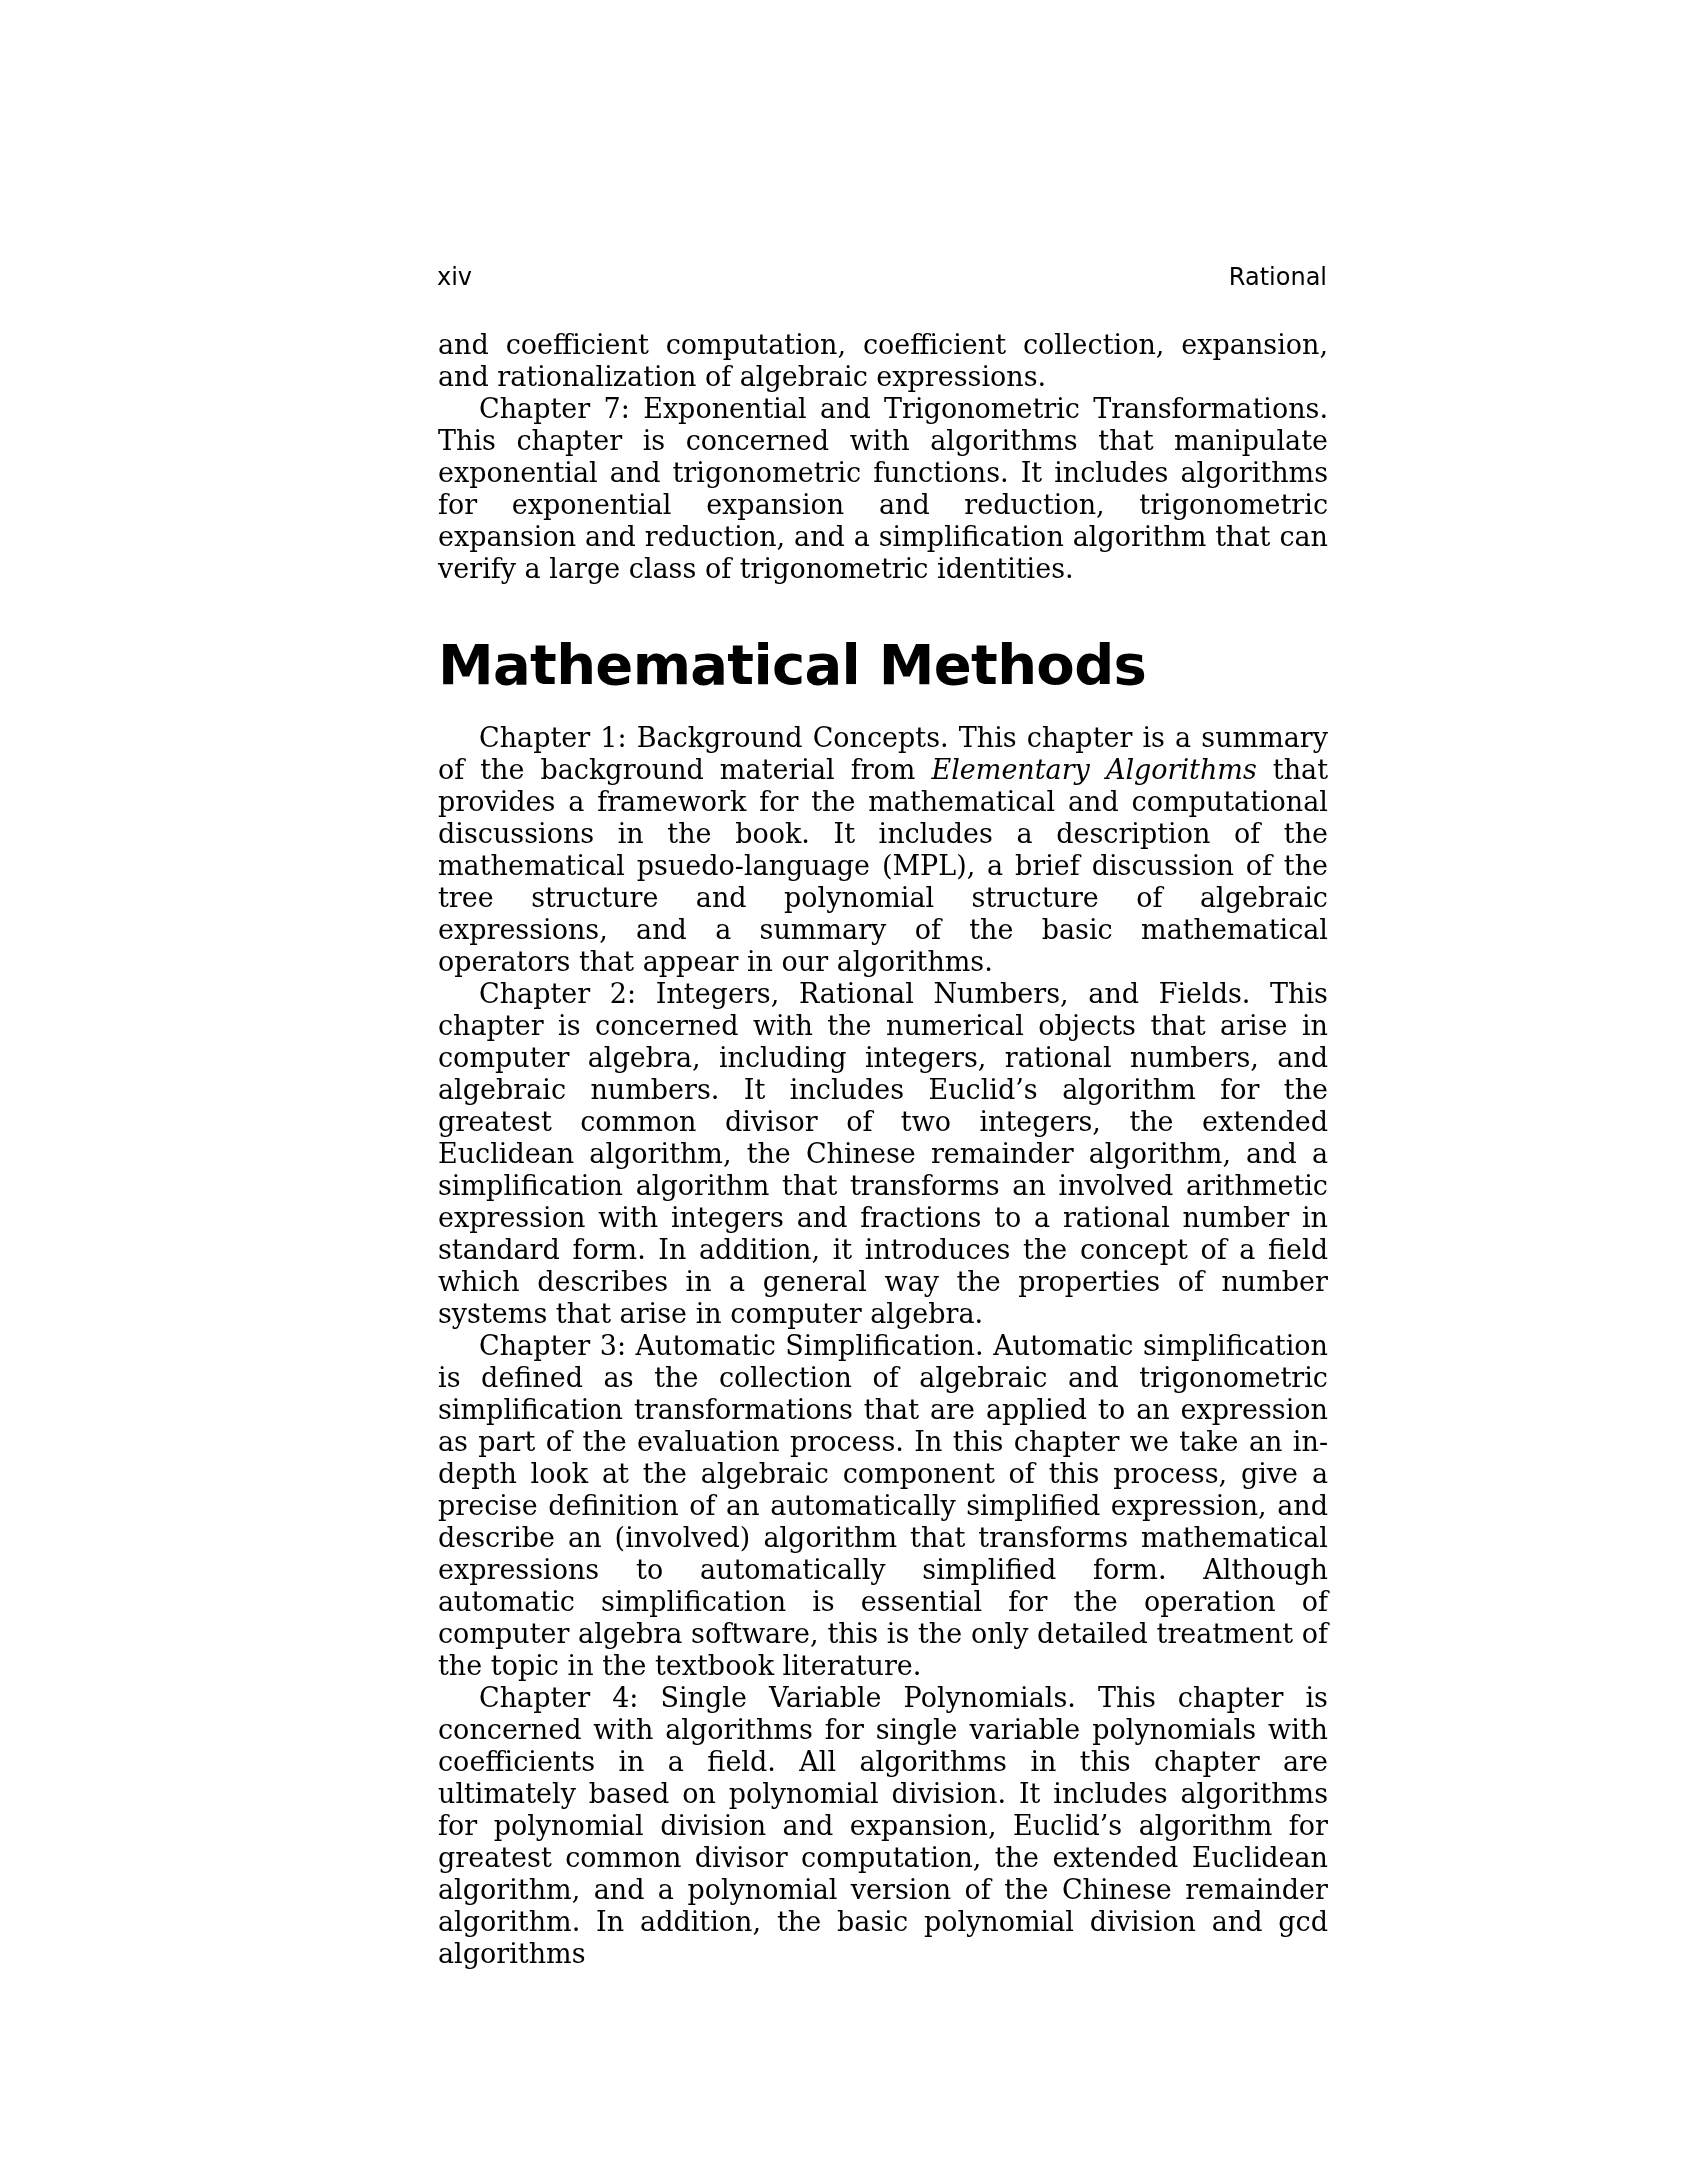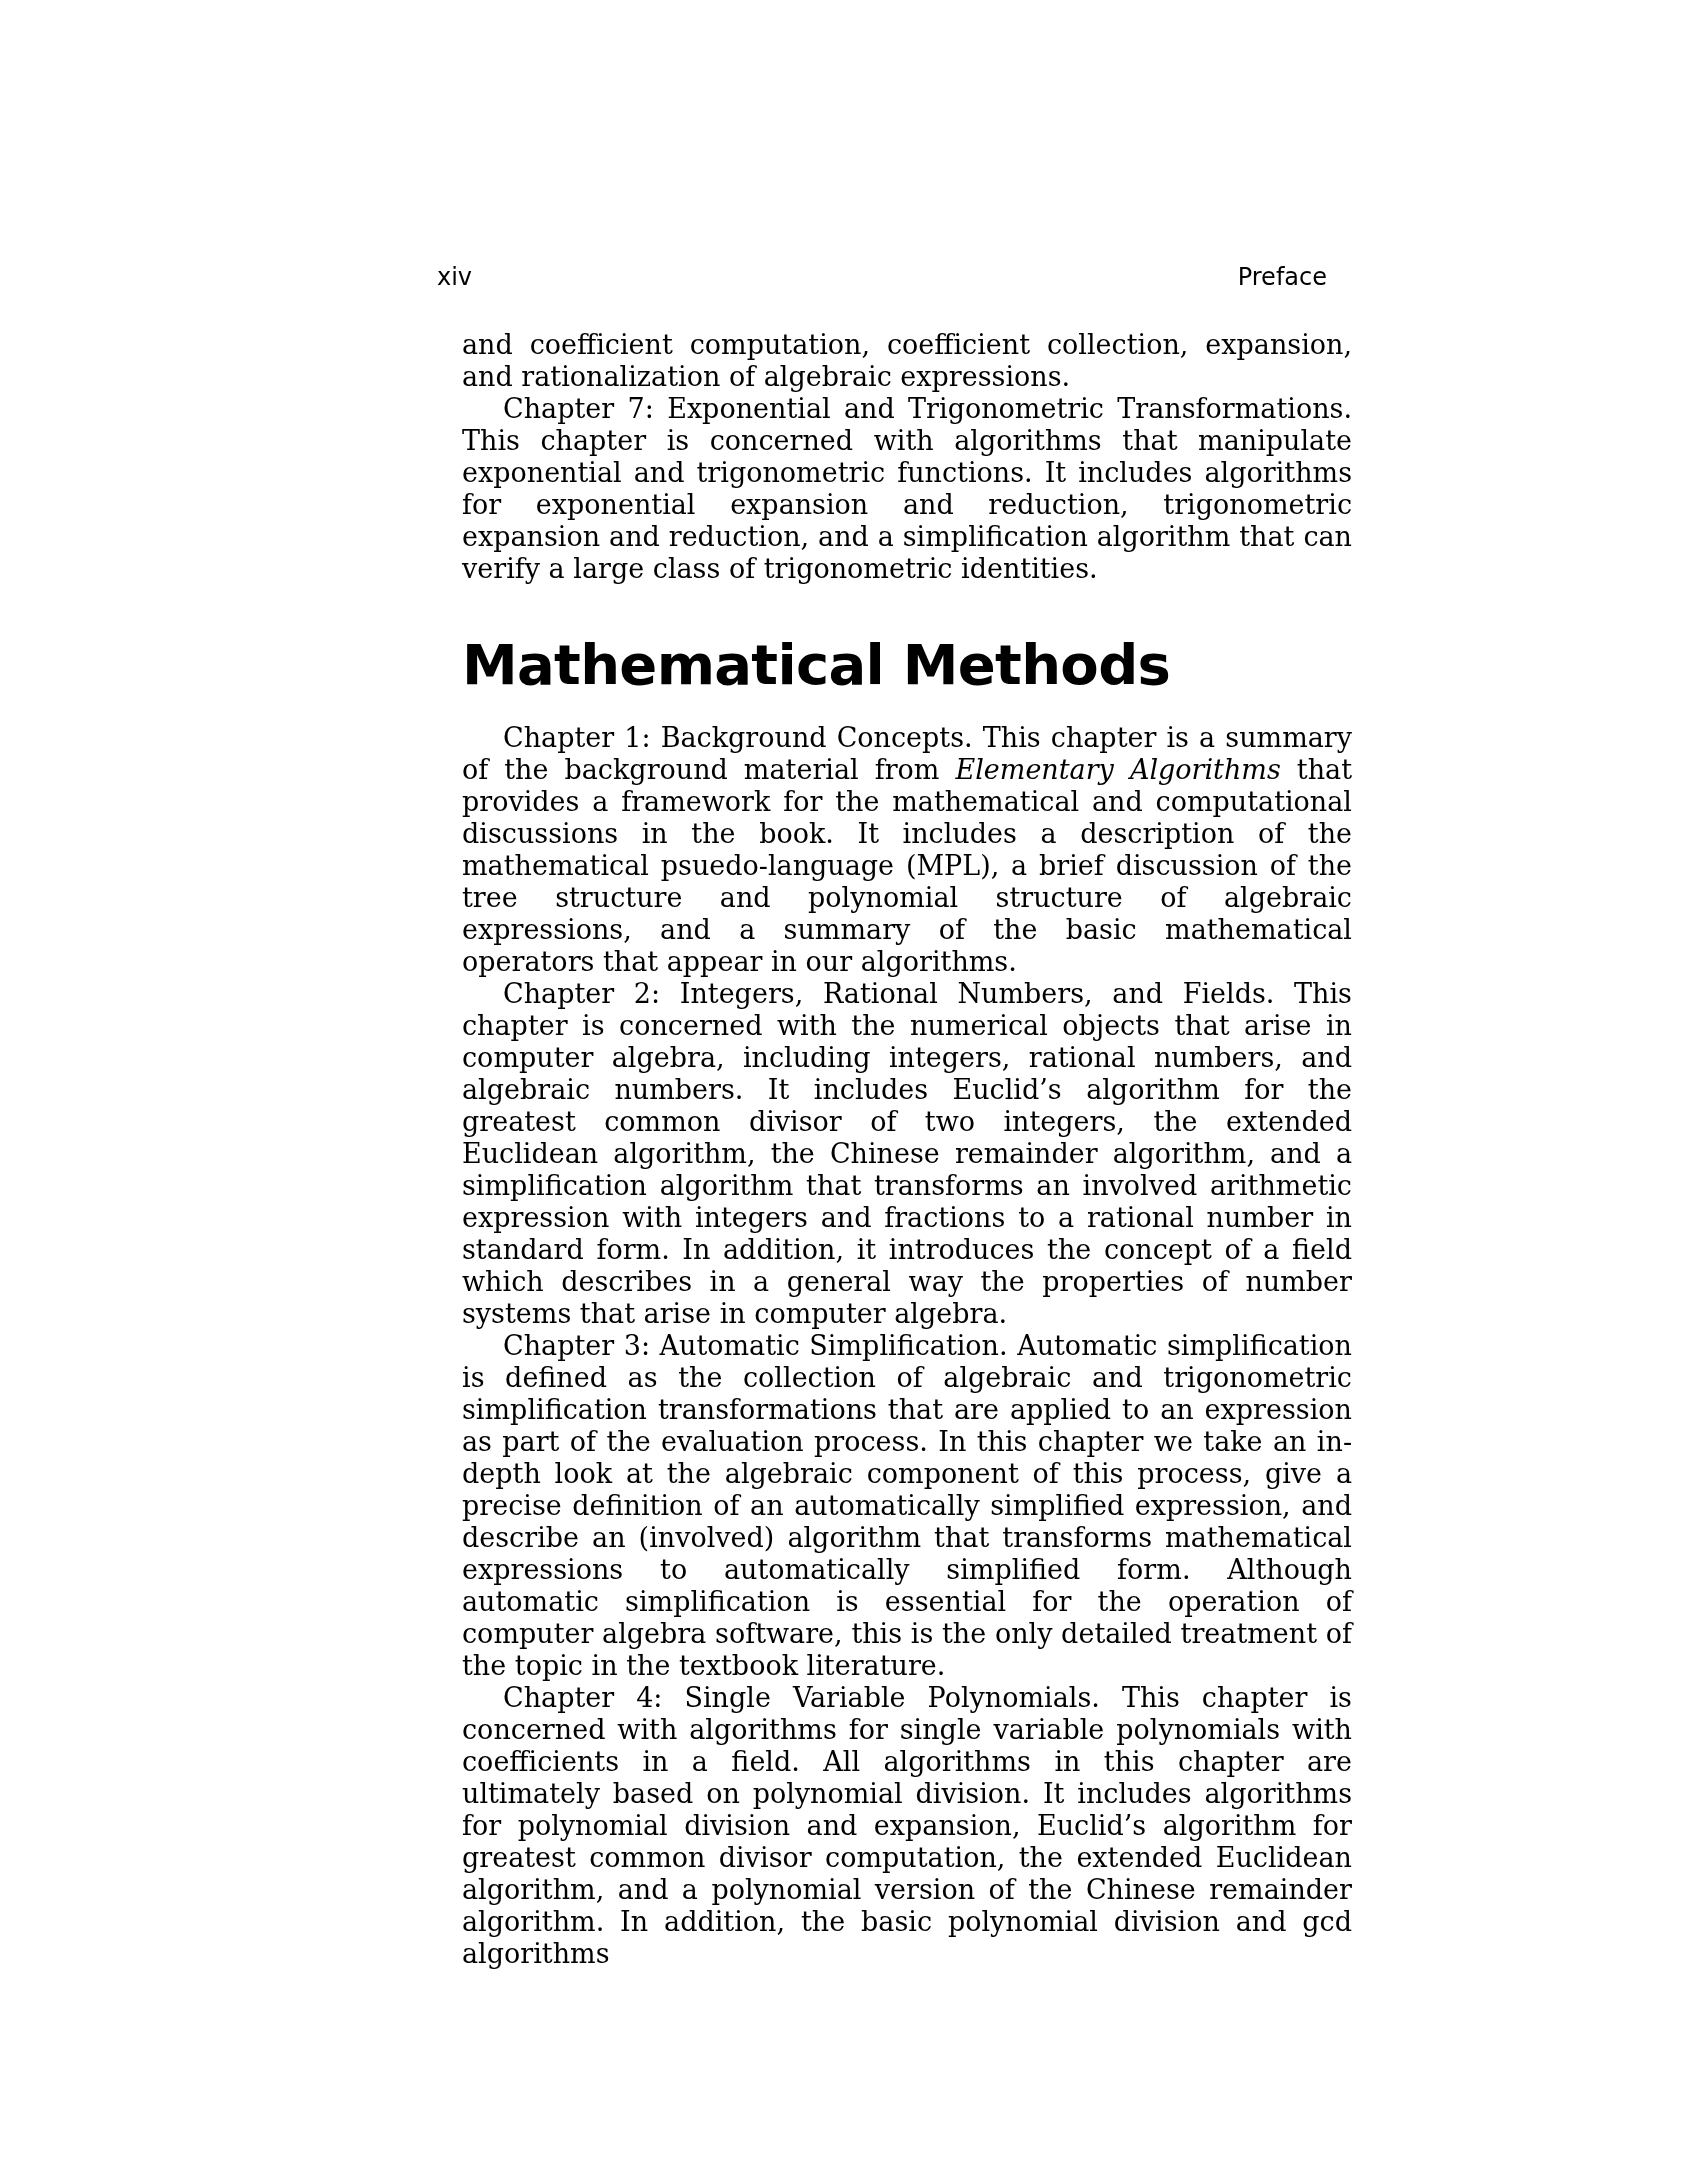--- a/index.html
+++ b/index.html
@@ -26,21 +26,21 @@
     display: flex;
     justify-content: space-between;
     align-items: baseline;
     font-family: "DejaVu Sans", sans-serif;
     font-size: 24px;
     font-weight: 400;
     letter-spacing: 0px;
   }
   .text-block {
     position: absolute;
-    left: 462px;
+    left: 438px;
     top: 329px;
     width: 890px;
     font-size: 27px;
     line-height: 32px;
     text-align: justify;
     hyphens: auto;
     -webkit-hyphens: auto;
   }
   .text-block p { margin: 0; }
   .text-block p.indent { text-indent: 41px; }
@@ -56,21 +56,21 @@
   }
   .it { font-style: italic; }
 </style>
 </head>
 <body>
 
 <div class="page">
 
   <div class="running-header">
     <span>xiv</span>
-    <span>Preface</span>
+    <span>Rational</span>
   </div>
 
   <div class="text-block">
 
     <p><span>and coefficient computation, coefficient collection, expansion, and rationalization of algebraic expressions.</span></p>
 
     <p class="indent"><span class="lead-bold">Chapter 7: Exponential and Trigonometric Transformations.</span><span> This chapter is concerned with algorithms that manipulate exponential and trigonometric functions. It includes algorithms for exponential expansion and reduction, trigonometric expansion and reduction, and a simplification algorithm that can verify a large class of trigonometric identities.</span></p>
 
     <h1 class="section-heading">Mathematical Methods</h1>
 

